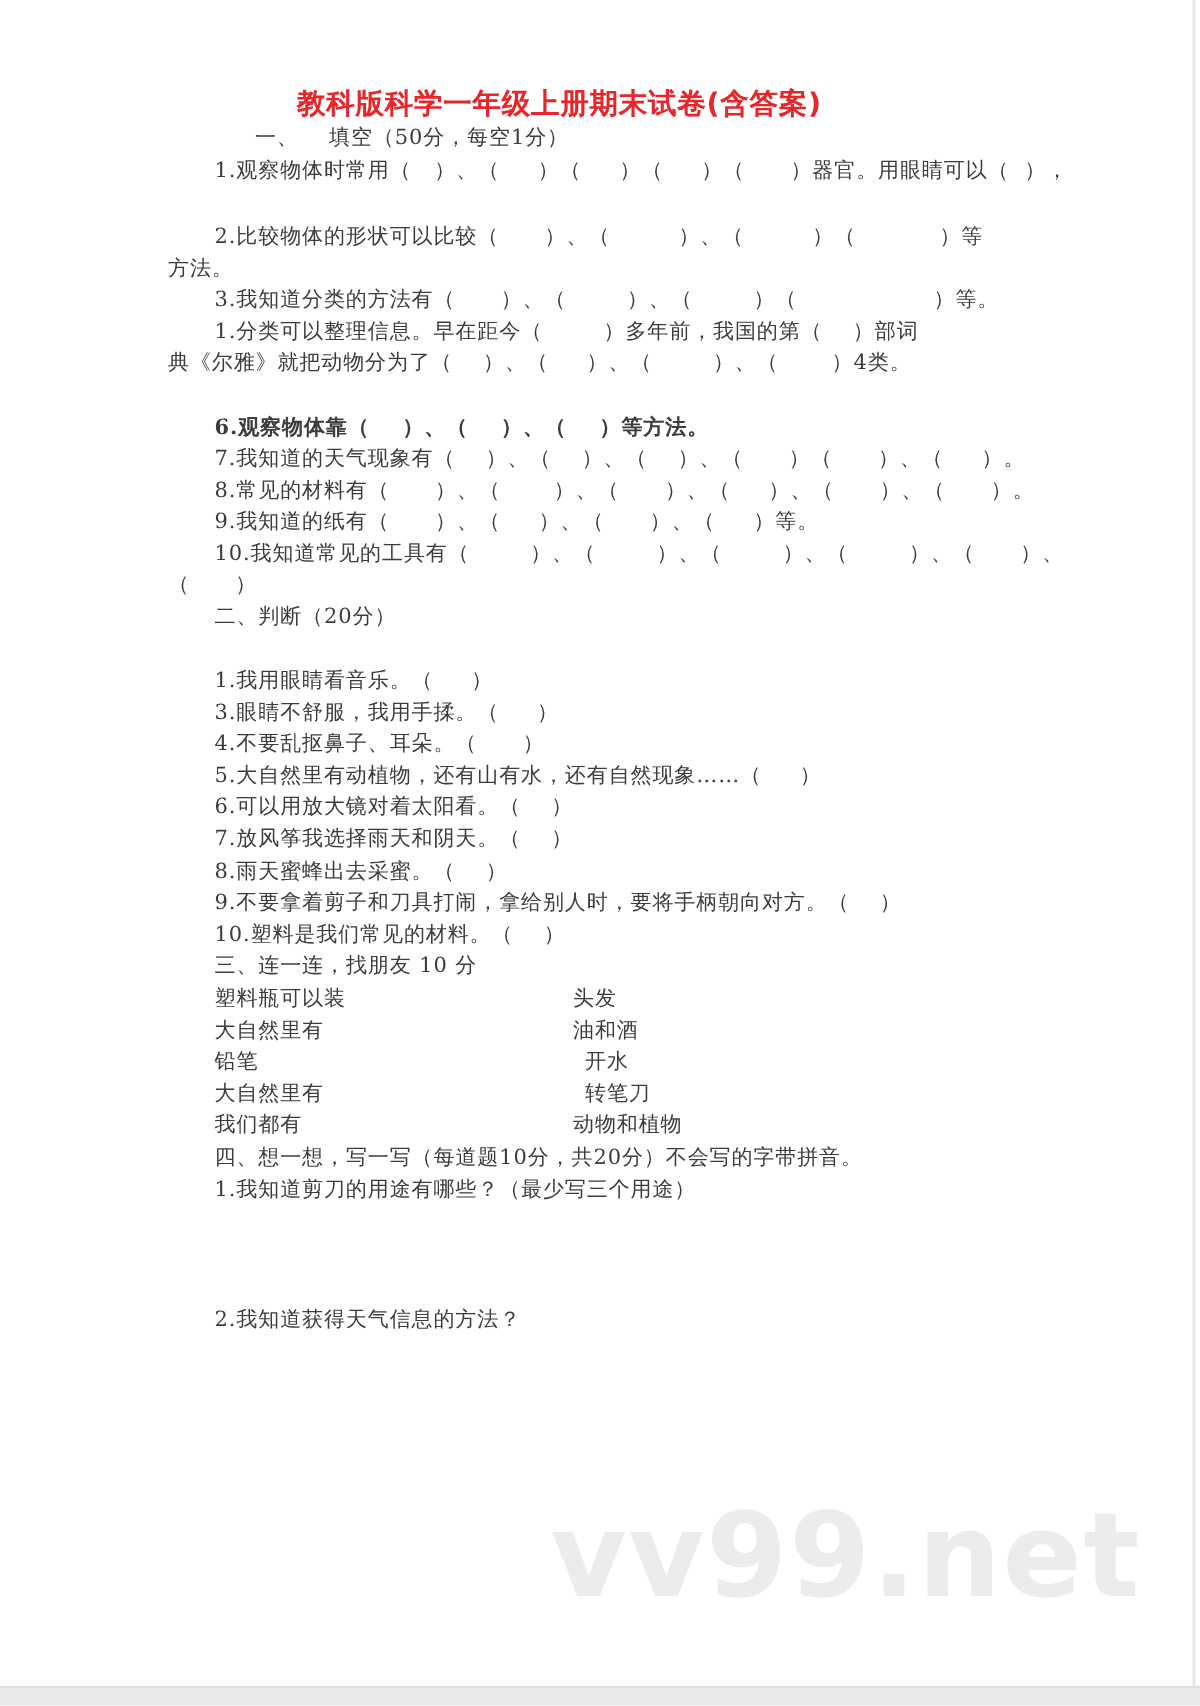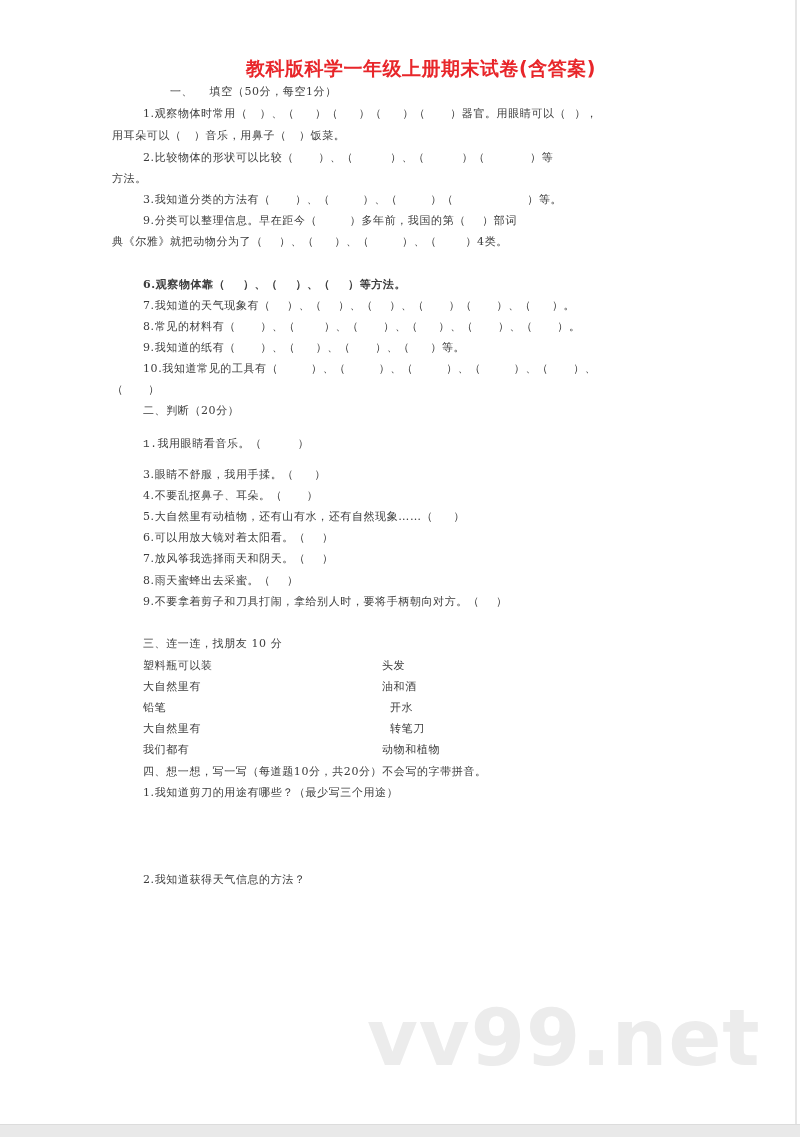--- a/index.html
+++ b/index.html
@@ -14,65 +14,64 @@
     background: #ffffff; border-right: 2px solid #e6e6e6;
   }
   .bottom-strip {
     position: absolute; left: 0; top: 1124px; width: 800px; height: 13px;
     background: #e9e9e9; border-top: 1px solid #dcdcdc;
   }
   .title {
     position: absolute; top: 56px; left: 0; width: 746px; text-align: center;
     color: #e8262a; font-weight: bold; font-size: 19px; letter-spacing: 0.5px;
     font-family: "DejaVu Sans", "Liberation Sans", sans-serif;
-    margin-left: 48px;
   }
   .line {
-    position: absolute; font-size: 11px; line-height: 20px; white-space: pre;
+    position: absolute; font-size: 14px; line-height: 20px; white-space: pre;
     letter-spacing: 0.6px; color: #3c3c3c;
   }
   .ind { left: 143px; }
   .cont { left: 112px; }
   .watermark {
     position: absolute; left: 367px; top: 993px;
     font-family: "DejaVu Sans", "Liberation Sans", sans-serif;
     font-weight: bold; font-size: 78px; color: #ececec; letter-spacing: 1px;
   }
 </style>
 </head>
 <body>
 
 <div class="page">
 
   <div class="title">教科版科学一年级上册期末试卷(含答案)</div>
 
   <div class="line" style="left:170px; top:82px;">一、    填空（50分，每空1分）</div>
   <div class="line ind" style="top:104px;">1.观察物体时常用（   ）、（     ）（     ）（     ）（      ）器官。用眼睛可以（  ），</div>
-  <div class="line cont" style="top:126px;">用耳朵可以（   ）音乐，用鼻子（   ）饭菜。</div>
   <div class="line ind" style="top:148px;">2.比较物体的形状可以比较（      ）、（         ）、（         ）（           ）等</div>
   <div class="line cont" style="top:169px;">方法。</div>
   <div class="line ind" style="top:190px;">3.我知道分类的方法有（      ）、（        ）、（        ）（                  ）等。</div>
-  <div class="line ind" style="top:211px;">9.分类可以整理信息。早在距今（        ）多年前，我国的第（    ）部词</div>
+  <div class="line ind" style="top:211px;">1.分类可以整理信息。早在距今（        ）多年前，我国的第（    ）部词</div>
   <div class="line cont" style="top:232px;">典《尔雅》就把动物分为了（    ）、（     ）、（        ）、（       ）4类。</div>
   <div class="line ind" style="top:275px;font-weight:bold;">6.观察物体靠（    ）、（    ）、（    ）等方法。</div>
   <div class="line ind" style="top:296px;">7.我知道的天气现象有（    ）、（    ）、（    ）、（      ）（      ）、（     ）。</div>
   <div class="line ind" style="top:317px;">8.常见的材料有（      ）、（       ）、（      ）、（     ）、（      ）、（      ）。</div>
   <div class="line ind" style="top:338px;">9.我知道的纸有（      ）、（     ）、（      ）、（     ）等。</div>
   <div class="line ind" style="top:359px;">10.我知道常见的工具有（        ）、（        ）、（        ）、（        ）、（      ）、</div>
   <div class="line cont" style="top:380px;">（      ）</div>
 
   <div class="line ind" style="top:401px;">二、判断（20分）</div>
-  <div class="line ind" style="top:434px;font-family:Liberation Mono, monospace;">1.我用眼睛看音乐。（     ）</div>
+  <div class="line ind" style="top:444px;">1.我用眼睛看音乐。（     ）</div>
   <div class="line ind" style="top:465px;">3.眼睛不舒服，我用手揉。（     ）</div>
   <div class="line ind" style="top:486px;text-align:center;">4.不要乱抠鼻子、耳朵。（      ）</div>
   <div class="line ind" style="top:507px;">5.大自然里有动植物，还有山有水，还有自然现象……（     ）</div>
   <div class="line ind" style="top:528px;">6.可以用放大镜对着太阳看。（    ）</div>
   <div class="line ind" style="top:549px;">7.放风筝我选择雨天和阴天。（    ）</div>
   <div class="line ind" style="top:571px;">8.雨天蜜蜂出去采蜜。（    ）</div>
   <div class="line ind" style="top:592px;">9.不要拿着剪子和刀具打闹，拿给别人时，要将手柄朝向对方。（    ）</div>
+  <div class="line ind" style="top:613px;">10.塑料是我们常见的材料。（    ）</div>
 
   <div class="line ind" style="top:634px;">三、连一连，找朋友 10 分</div>
   <div class="line ind" style="top:656px;">塑料瓶可以装</div>
   <div class="line" style="left:382px; top:656px;">头发</div>
   <div class="line ind" style="top:677px;">大自然里有</div>
   <div class="line" style="left:382px; top:677px;">油和酒</div>
   <div class="line ind" style="top:698px;">铅笔</div>
   <div class="line" style="left:390px; top:698px;">开水</div>
   <div class="line ind" style="top:719px;">大自然里有</div>
   <div class="line" style="left:390px; top:719px;">转笔刀</div>

